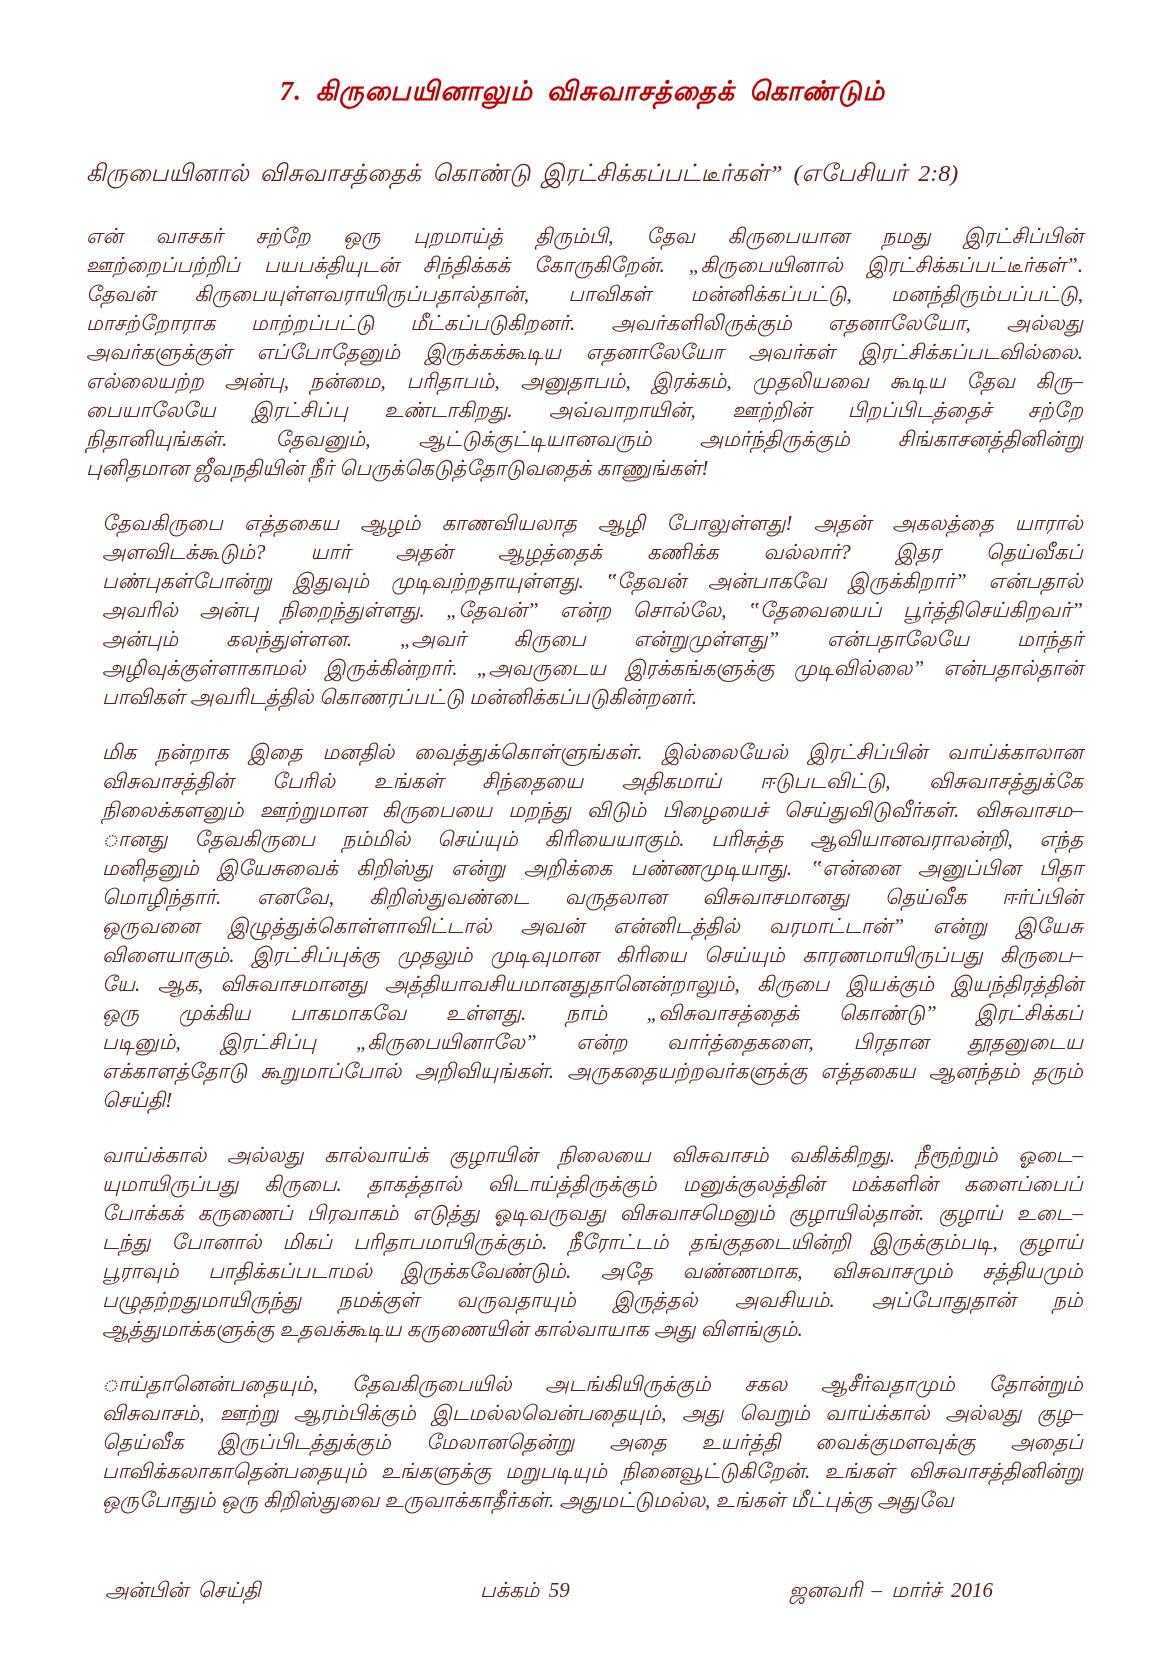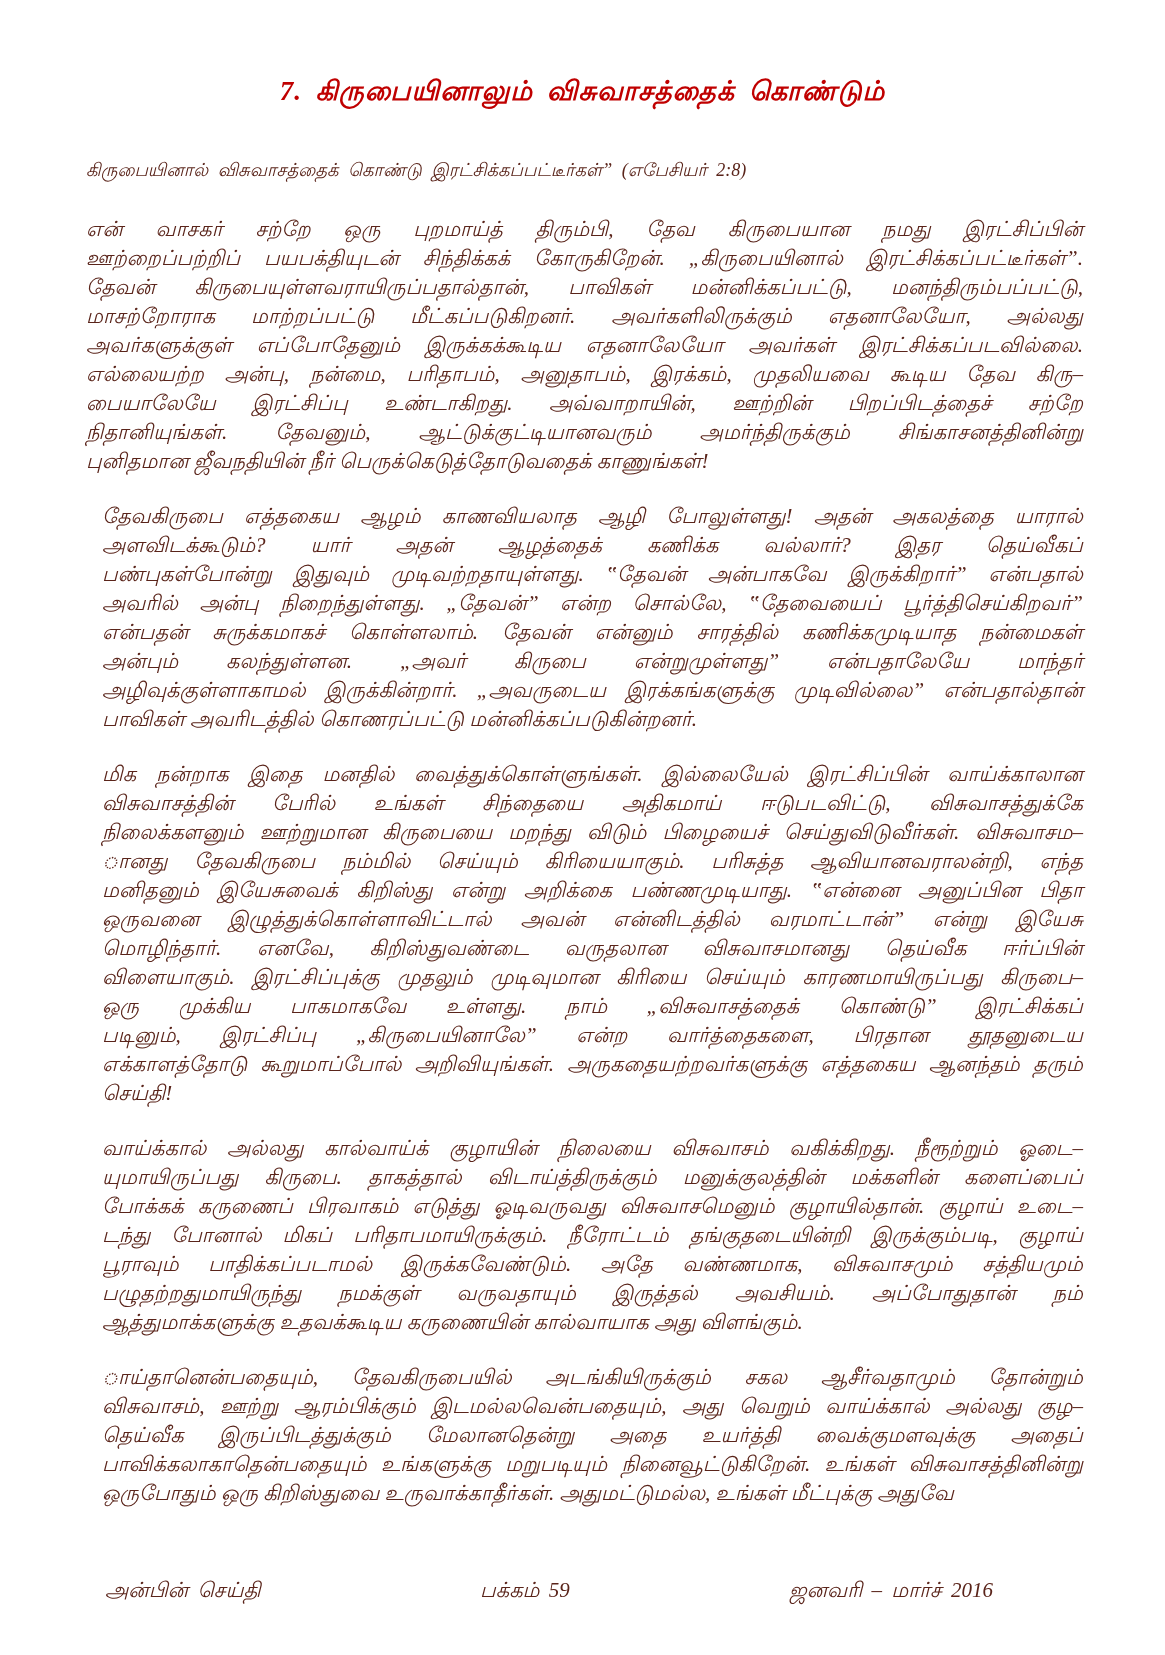--- a/index.html
+++ b/index.html
@@ -21,21 +21,21 @@
     margin-top: 76px;
     text-align: center;
     font-size: 27px;
     font-weight: bold;
     letter-spacing: 1px;
     color: var(--title-color, #c00000);
     word-spacing: 6px;
   }
   .subtitle {
     margin: 50px 85px 12px 86px;
-    font-size: 18px;
+    font-size: 24px;
     color: var(--body-color, #5a241a);
     word-spacing: 5px;
   }
   .doc-body {
     margin: 32px 82px 0 86px;
     color: var(--body-color, #5a241a);
   }
   .para + .para {
     margin-top: 26px;
     margin-left: 16px;
@@ -79,34 +79,34 @@
         <div class="line">எல்லையற்ற அன்பு, நன்மை, பரிதாபம், அனுதாபம், இரக்கம், முதலியவை கூடிய தேவ கிரு–</div>
         <div class="line">பையாலேயே இரட்சிப்பு உண்டாகிறது. அவ்வாறாயின், ஊற்றின் பிறப்பிடத்தைச் சற்றே</div>
         <div class="line">நிதானியுங்கள். தேவனும், ஆட்டுக்குட்டியானவரும் அமர்ந்திருக்கும் சிங்காசனத்தினின்று</div>
         <div class="line last">புனிதமான ஜீவநதியின் நீர் பெருக்கெடுத்தோடுவதைக் காணுங்கள்!</div>
       </div>
       <div class="para">
         <div class="line">தேவகிருபை எத்தகைய ஆழம் காணவியலாத ஆழி போலுள்ளது! அதன் அகலத்தை யாரால்</div>
         <div class="line">அளவிடக்கூடும்? யார் அதன் ஆழத்தைக் கணிக்க வல்லார்? இதர தெய்வீகப்</div>
         <div class="line">பண்புகள்போன்று இதுவும் முடிவற்றதாயுள்ளது. ‟தேவன் அன்பாகவே இருக்கிறார்” என்பதால்</div>
         <div class="line">அவரில் அன்பு நிறைந்துள்ளது. „தேவன்” என்ற சொல்லே, ‟தேவையைப் பூர்த்திசெய்கிறவர்”</div>
-        <div class="line">என்பதன் சுருக்கமாகச் கொள்ளலாம். தேவன் என்னும் சாரத்தில் கணிக்கமுடியாத நன்மைகள்</div>
         <div class="line">அன்பும் கலந்துள்ளன. „அவர் கிருபை என்றுமுள்ளது” என்பதாலேயே மாந்தர்</div>
         <div class="line">அழிவுக்குள்ளாகாமல் இருக்கின்றார். „அவருடைய இரக்கங்களுக்கு முடிவில்லை” என்பதால்தான்</div>
         <div class="line last">பாவிகள் அவரிடத்தில் கொணரப்பட்டு மன்னிக்கப்படுகின்றனர்.</div>
       </div>
       <div class="para">
         <div class="line">மிக நன்றாக இதை மனதில் வைத்துக்கொள்ளுங்கள். இல்லையேல் இரட்சிப்பின் வாய்க்காலான</div>
         <div class="line">விசுவாசத்தின் பேரில் உங்கள் சிந்தையை அதிகமாய் ஈடுபடவிட்டு, விசுவாசத்துக்கே</div>
         <div class="line">நிலைக்களனும் ஊற்றுமான கிருபையை மறந்து விடும் பிழையைச் செய்துவிடுவீர்கள். விசுவாசம–</div>
         <div class="line">ானது தேவகிருபை நம்மில் செய்யும் கிரியையாகும். பரிசுத்த ஆவியானவராலன்றி, எந்த</div>
         <div class="line">மனிதனும் இயேசுவைக் கிறிஸ்து என்று அறிக்கை பண்ணமுடியாது. ‟என்னை அனுப்பின பிதா</div>
+        <div class="line">மொழிந்தார். எனவே, கிறிஸ்துவண்டை வருதலான விசுவாசமானது தெய்வீக ஈர்ப்பின்</div>
         <div class="line">ஒருவனை இழுத்துக்கொள்ளாவிட்டால் அவன் என்னிடத்தில் வரமாட்டான்” என்று இயேசு</div>
-        <div class="line">மொழிந்தார். எனவே, கிறிஸ்துவண்டை வருதலான விசுவாசமானது தெய்வீக ஈர்ப்பின்</div>
         <div class="line">விளையாகும். இரட்சிப்புக்கு முதலும் முடிவுமான கிரியை செய்யும் காரணமாயிருப்பது கிருபை–</div>
+        <div class="line">யே. ஆக, விசுவாசமானது அத்தியாவசியமானதுதானென்றாலும், கிருபை இயக்கும் இயந்திரத்தின்</div>
         <div class="line">ஒரு முக்கிய பாகமாகவே உள்ளது. நாம் „விசுவாசத்தைக் கொண்டு” இரட்சிக்கப்</div>
         <div class="line">படினும், இரட்சிப்பு „கிருபையினாலே” என்ற வார்த்தைகளை, பிரதான தூதனுடைய</div>
         <div class="line">எக்காளத்தோடு கூறுமாப்போல் அறிவியுங்கள். அருகதையற்றவர்களுக்கு எத்தகைய ஆனந்தம் தரும்</div>
         <div class="line last">செய்தி!</div>
       </div>
       <div class="para">
         <div class="line">வாய்க்கால் அல்லது கால்வாய்க் குழாயின் நிலையை விசுவாசம் வகிக்கிறது. நீரூற்றும் ஓடை–</div>
         <div class="line">யுமாயிருப்பது கிருபை. தாகத்தால் விடாய்த்திருக்கும் மனுக்குலத்தின் மக்களின் களைப்பைப்</div>
         <div class="line">போக்கக் கருணைப் பிரவாகம் எடுத்து ஓடிவருவது விசுவாசமெனும் குழாயில்தான். குழாய் உடை–</div>
         <div class="line">டந்து போனால் மிகப் பரிதாபமாயிருக்கும். நீரோட்டம் தங்குதடையின்றி இருக்கும்படி, குழாய்</div>

